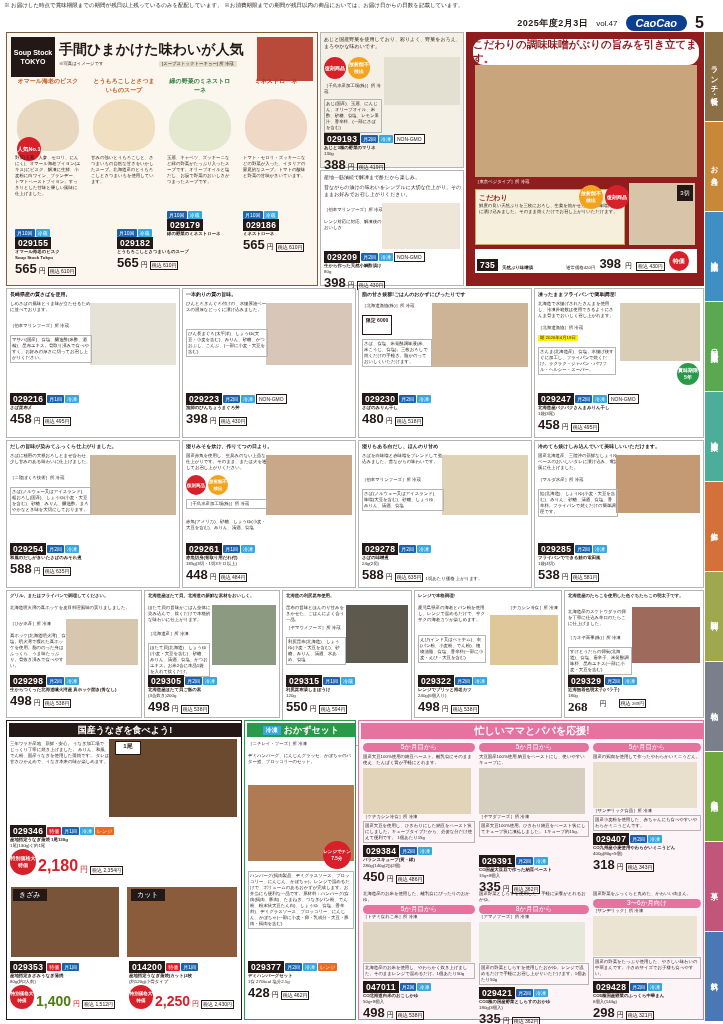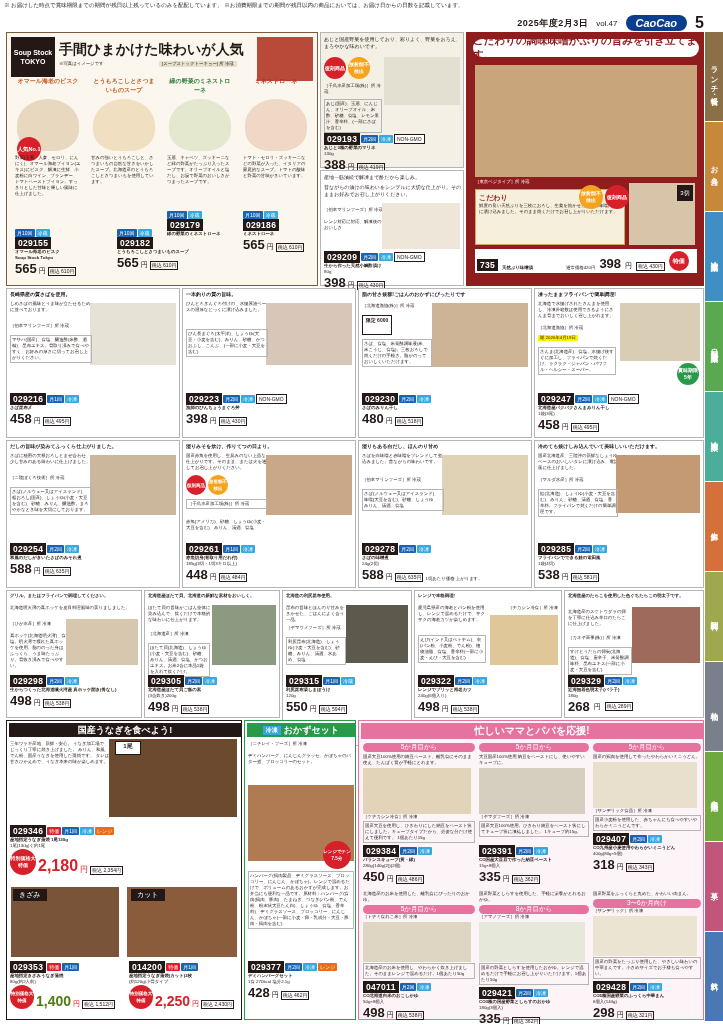--- a/index.html
+++ b/index.html
@@ -226,21 +226,21 @@
       <div class="xsmall">80g</div>
       <div style="display:flex; align-items:flex-end; gap:2px;">
         <span class="price">398</span>
         <span style="font-size:7px;">円</span>
         <span class="taxbox">税込 430円</span>
       </div>
     </div>
   </div>
 
   <div class="panel" style="left:466px; top:32px; width:238px; height:254px; background:#8f1d1d; border-color:#8f1d1d;">
-    <div style="position:absolute; left:6px; top:6px; width:226px; height:18px; background:#fff; border-radius:11px; display:flex; align-items:center; justify-content:center; font-size:10.5px; font-weight:bold; color:#8f1d1d;">こだわりの調味味噌がぶりの旨みを引き立てます。</div>
+    <div style="position:absolute; left:6px; top:6px; width:226px; height:26px; background:#fff; border-radius:11px; display:flex; align-items:center; justify-content:center; font-size:10.5px; font-weight:bold; color:#8f1d1d;">こだわりの調味味噌がぶりの旨みを引き立てます。</div>
     <div class="photo" style="position:absolute; left:8px; top:32px; width:222px; height:112px; background:#c9a57c;"></div>
     <div class="xsmall" style="position:absolute; left:8px; top:146px; color:#fff;">［東京ベジタイプ］所 冷蔵</div>
 
     <div style="position:absolute; left:8px; top:156px; width:150px; height:56px; background:#f6efdc; border:1px solid #c9a95c; padding:3px;">
       <div style="font-size:7px; font-weight:bold; color:#8f1d1d;">こだわり</div>
       <div class="xsmall">鮮度の良い天然ぶりを三枚におろし、生姜を効かせた特製の味噌だれに漬け込みました。そのまま焼くだけでお召し上がりいただけます。</div>
     </div>
     <div style="position:absolute; left:112px; top:152px; display:flex; gap:2px;">
       <span class="badge-round" style="width:24px; height:24px; font-size:5px; background:#f5a21c;">放射能不検出</span>
       <span class="badge-round" style="width:24px; height:24px; font-size:5px;">復刻商品</span>
@@ -534,21 +534,21 @@
     <div class="photo" style="position:absolute; right:3px; top:16px; width:68px; height:56px; background:#9e6a5c;"></div>
     <div class="xsmall" style="position:absolute; left:3px; top:56px; width:64px; border:1px solid #b5b5b6; padding:1px;">すけとうだらの卵巣(北海道)、食塩、唐辛子、米発酵調味料、昆布エキス(一部に小麦・大豆を含む)</div>
     <div style="position:absolute; left:3px; top:84px; width:134px;">
       <div class="tagrow">
         <span class="code">029329</span>
         <span class="tag blue">月2回</span>
         <span class="tag lblue">冷凍</span>
       </div>
       <div class="xsmall" style="font-weight:bold;">近海無着色明太子(バラ子)</div>
       <div class="xsmall">180g</div>
-      <div style="display:flex; align-items:center; gap:4px;">
+      <div style="display:flex; align-items:flex-start; gap:12px;font-family:Liberation Serif, serif;">
         <span class="price">268</span>
         <span style="font-size:7px;">円</span>
         <span class="taxbox">税込 289円</span>
       </div>
     </div>
   </div>
 
   <div class="panel" style="left:6px; top:720px; width:236px; height:300px; border-color:#231815;">
     <div style="position:absolute; left:2px; top:2px; width:232px; height:14px; background:#231815; color:#fff; font-size:9px; font-weight:bold; display:flex; align-items:center; justify-content:center;">国産うなぎを食べよう!</div>
     <div class="xsmall" style="position:absolute; left:3px; top:20px; width:100px;">三年ワラギ産地、新鮮・安心。 うなぎ加工場で、じっくり丁寧に焼き上げました。 みりん、和風、でん粉、国産うなぎを使用した蒲焼です。 タレは甘さひかえめで、うなぎ本来の味が楽しめます。</div>
@@ -662,21 +662,21 @@
         </div>
       </div>
     </div>
 
     <div style="position:absolute; left:120px; top:22px; width:110px;">
       <div style="background:#e6739f; color:#fff; font-size:6.5px; text-align:center; border-radius:6px;">5か月目から</div>
       <div class="xsmall" style="margin-top:2px;">大豆国産100%使用 納豆をペーストにし、使いやすいキューブに。</div>
       <div class="photo" style="width:106px; height:46px; margin-top:2px; background:#d6cfc0;"></div>
       <div class="xsmall">［ヤマダフーズ］所 冷凍</div>
       <div class="xsmall" style="border:1px solid #b5b5b6; padding:1px; margin-top:1px;">国産大豆100%使用。ひきわり納豆をペースト状にしてキューブ状に凍結しました。 1キューブ約15g。</div>
-      <div style="margin-top:8px;">
+      <div style="margin-top:18px;">
         <div class="tagrow">
           <span class="code">029391</span>
           <span class="tag blue">月2回</span>
           <span class="tag lblue">冷凍</span>
         </div>
         <div class="xsmall" style="font-weight:bold;">CO国産大豆豆で作った納豆ペースト</div>
         <div class="xsmall">15g×8個入</div>
         <div style="display:flex; align-items:flex-end; gap:2px;">
           <span class="price">335</span>
           <span style="font-size:7px;">円</span>

